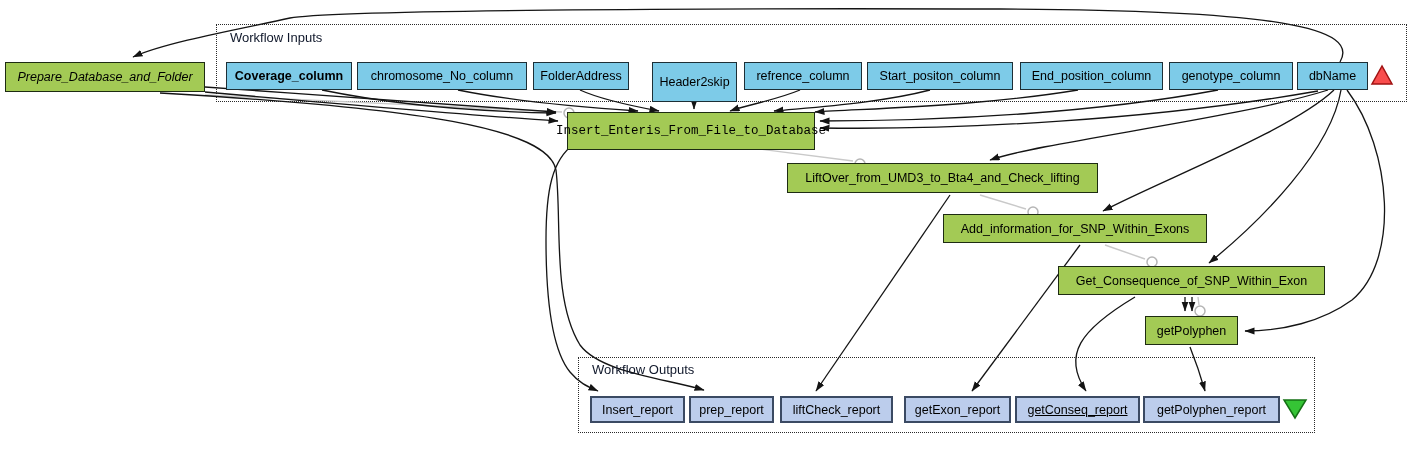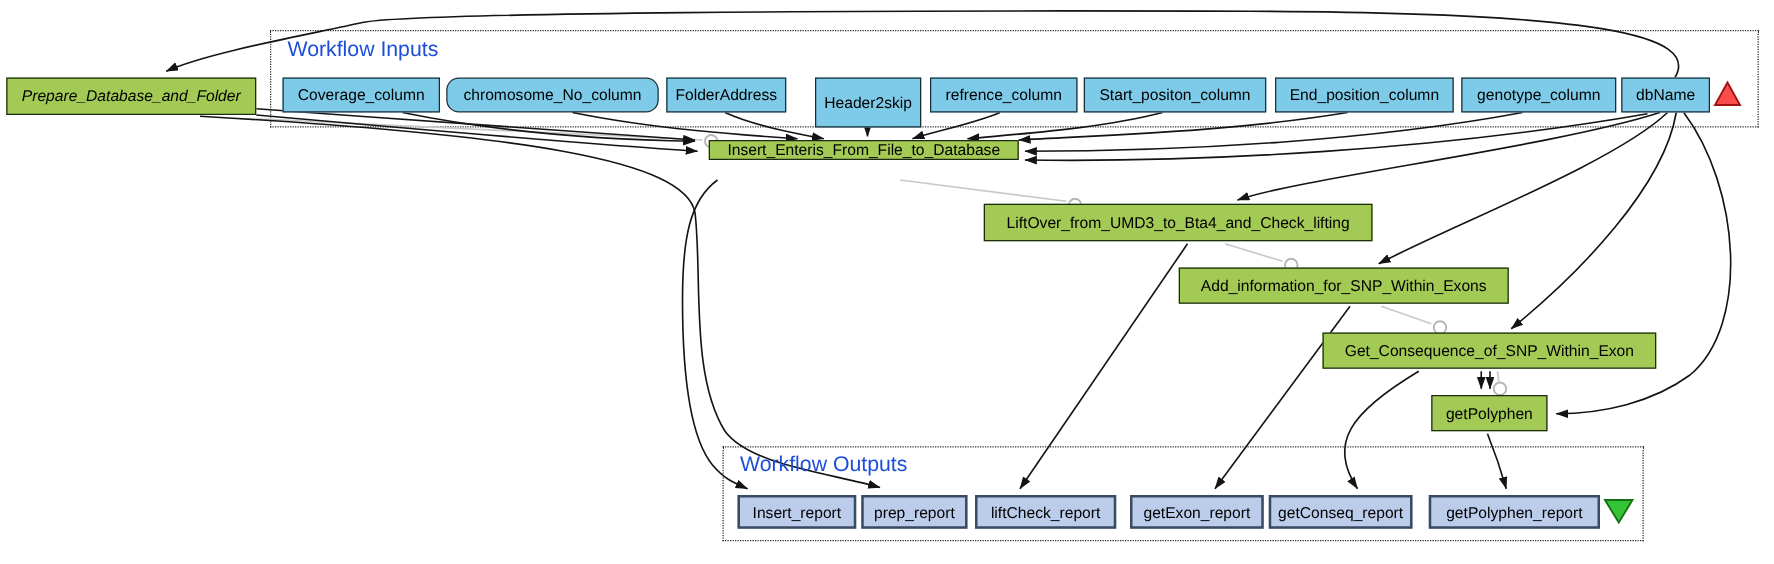--- a/index.html
+++ b/index.html
@@ -4,21 +4,21 @@
 <style>
   html,body{margin:0;padding:0;background:#fff;}
   #canvas{
     position:relative;width:1419px;height:451px;background:#fff;overflow:hidden;
     font-family:"Liberation Sans", sans-serif;font-size:12px;color:#000;
   }
   .group-box{
     position:absolute;border:1.5px dotted #2a2a2a;background:transparent;z-index:1;
   }
   .group-label{
-    position:absolute;font-size:17px;color:#1d4ed8;white-space:nowrap;z-index:4;
+    position:absolute;font-size:13px;color:#0f172a;white-space:nowrap;z-index:4;
   }
   .node{
     position:absolute;display:flex;align-items:center;justify-content:center;
     white-space:nowrap;z-index:3;box-sizing:border-box;font-size:12.5px;
   }
   .input-node{background:#7dcbe8;border:1.5px solid #1d2f36;}
   .proc-node{background:#a3ca55;border:1.5px solid #1d2b12;}
   .output-node{background:#bccdec;border:2px solid #3b4a63;}
   #edge-layer{position:absolute;left:0;top:0;z-index:2;}
   .marker-tri{position:absolute;z-index:3;}
@@ -82,41 +82,41 @@
       <path d="M1080,245 L972,391"></path>
       <path d="M1135,297 C1080,330 1062,355 1086,391"></path>
       <path d="M1190,347 C1196,362 1201,377 1205,391"></path>
 
       <path d="M1185,297 L1185,311"></path>
       <path d="M1192,297 L1192,311"></path>
     </g>
   </svg>
 
   <div class="node proc-node" style="left:5px;top:62px;width:200px;height:30px;font-style:italic;">Prepare_Database_and_Folder</div>
-  <div class="node proc-node" style="left:567px;top:112px;width:248px;height:16px;">Insert_Enteris_From_File_to_Database</div>
+  <div class="node proc-node" style="left:567px;top:112px;width:248px;height:38px;font-family:Liberation Mono, monospace;">Insert_Enteris_From_File_to_Database</div>
   <div class="node proc-node" style="left:787px;top:163px;width:311px;height:30px;">LiftOver_from_UMD3_to_Bta4_and_Check_lifting</div>
   <div class="node proc-node" style="left:943px;top:214px;width:264px;height:29px;">Add_information_for_SNP_Within_Exons</div>
   <div class="node proc-node" style="left:1058px;top:266px;width:267px;height:29px;">Get_Consequence_of_SNP_Within_Exon</div>
   <div class="node proc-node" style="left:1145px;top:316px;width:93px;height:29px;">getPolyphen</div>
 
-  <div class="node input-node" style="left:226px;top:62px;width:126px;height:28px;">Coverage_column</div>
-  <div class="node input-node" style="left:357px;top:62px;width:170px;height:28px;border-radius:10px;">chromosome_No_column</div>
+  <div class="node input-node" style="left:226px;top:62px;width:126px;height:28px;font-weight:bold;">Coverage_column</div>
+  <div class="node input-node" style="left:357px;top:62px;width:170px;height:28px;">chromosome_No_column</div>
   <div class="node input-node" style="left:533px;top:62px;width:96px;height:28px;">FolderAddress</div>
   <div class="node input-node" style="left:652px;top:62px;width:85px;height:40px;">Header2skip</div>
   <div class="node input-node" style="left:744px;top:62px;width:118px;height:28px;">refrence_column</div>
   <div class="node input-node" style="left:867px;top:62px;width:146px;height:28px;">Start_positon_column</div>
   <div class="node input-node" style="left:1020px;top:62px;width:143px;height:28px;">End_position_column</div>
   <div class="node input-node" style="left:1169px;top:62px;width:124px;height:28px;">genotype_column</div>
   <div class="node input-node" style="left:1297px;top:62px;width:71px;height:28px;">dbName</div>
 
   <div class="node output-node" style="left:590px;top:396px;width:95px;height:27px;">Insert_report</div>
   <div class="node output-node" style="left:689px;top:396px;width:85px;height:27px;">prep_report</div>
   <div class="node output-node" style="left:780px;top:396px;width:113px;height:27px;">liftCheck_report</div>
   <div class="node output-node" style="left:904px;top:396px;width:107px;height:27px;">getExon_report</div>
-  <div class="node output-node" style="left:1015px;top:396px;width:115px;height:27px;">getConseq_report</div>
+  <div class="node output-node" style="left:1015px;top:396px;width:125px;height:27px;text-decoration:underline;">getConseq_report</div>
   <div class="node output-node" style="left:1143px;top:396px;width:137px;height:27px;">getPolyphen_report</div>
 
   <svg class="marker-tri" style="left:1370px;top:64px;" width="24" height="22">
     <polygon points="12,2 2,20 22,20" fill="#f94d4d" stroke="#a01212" stroke-width="1.5"></polygon>
   </svg>
   <svg class="marker-tri" style="left:1282px;top:398px;" width="26" height="22">
     <polygon points="2,2 24,2 13,20" fill="#35c435" stroke="#157015" stroke-width="1.5"></polygon>
   </svg>
 
 </div>

